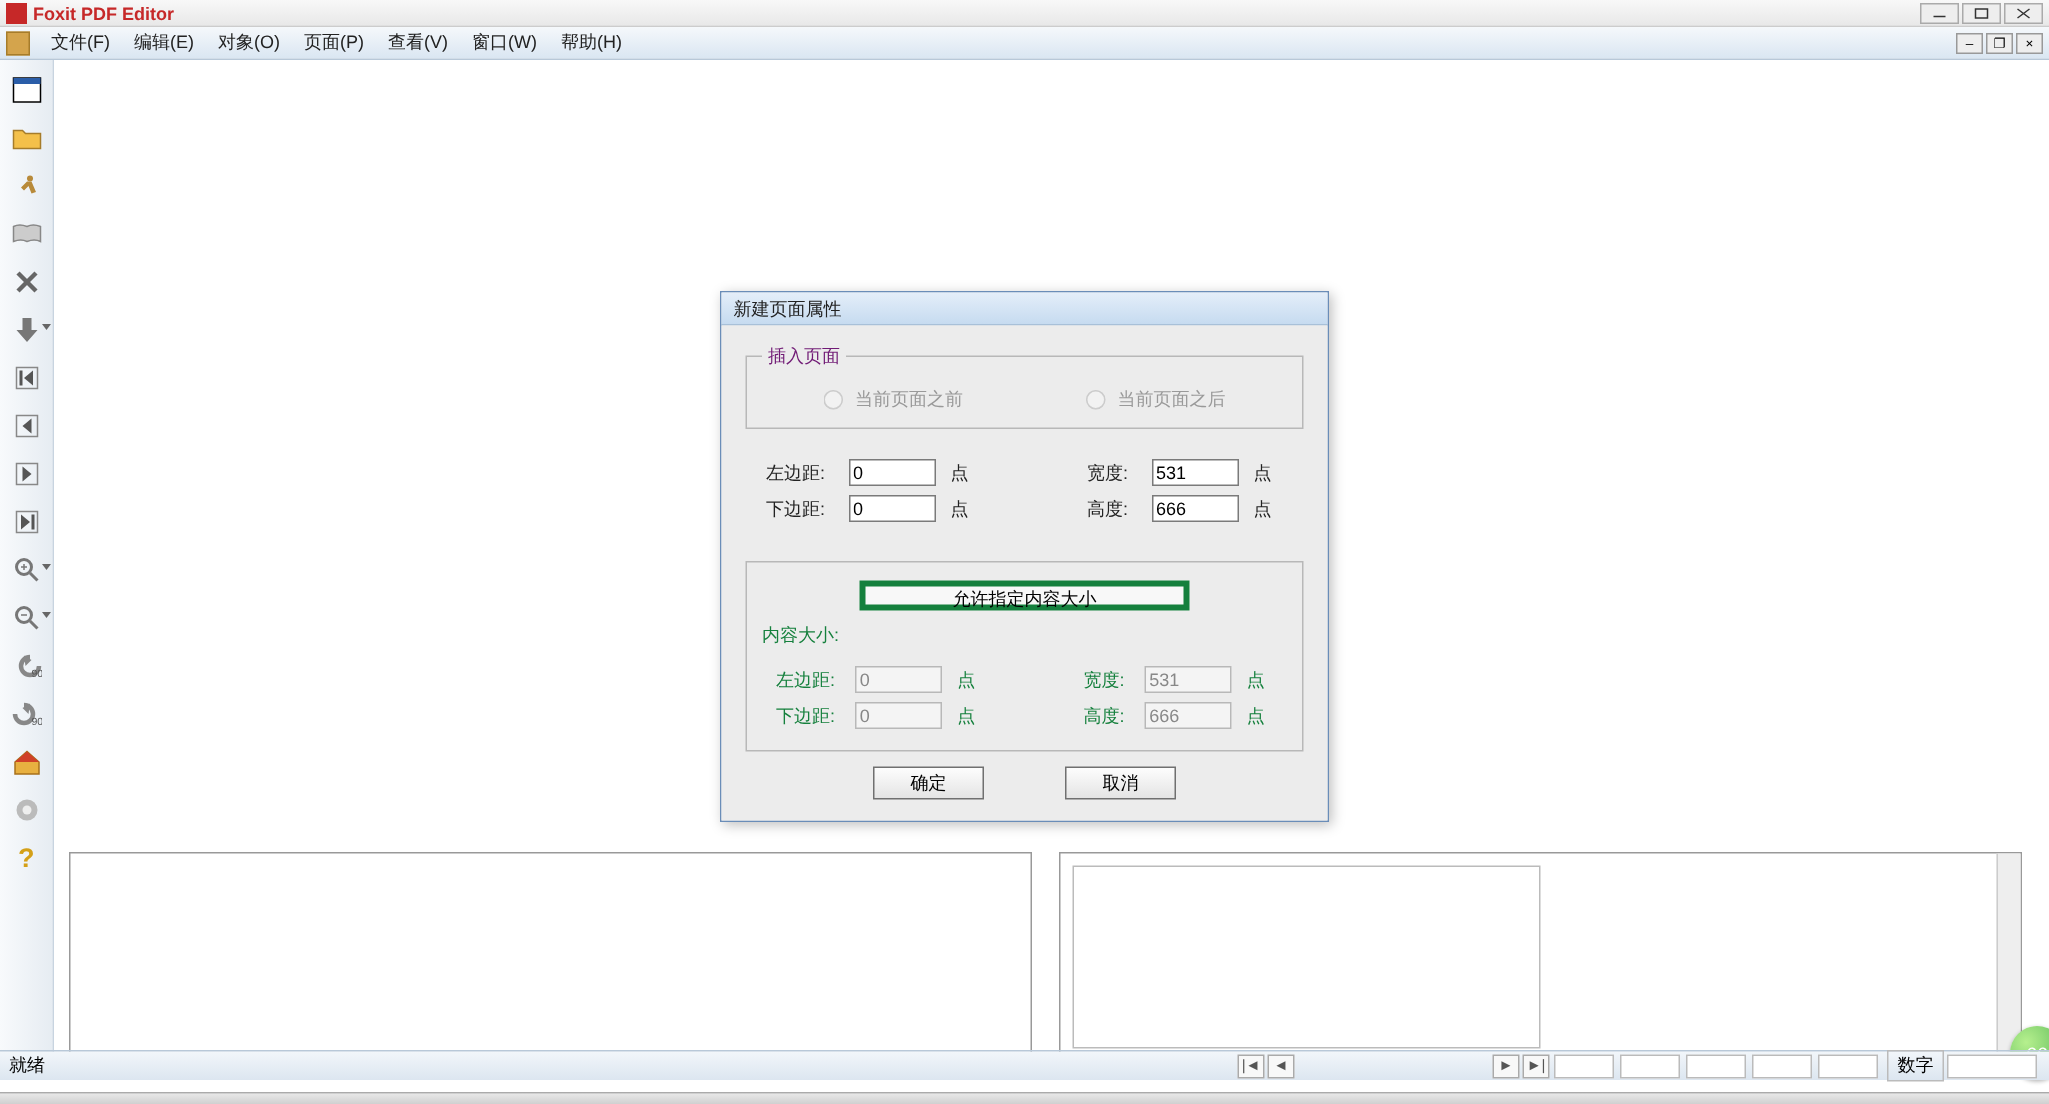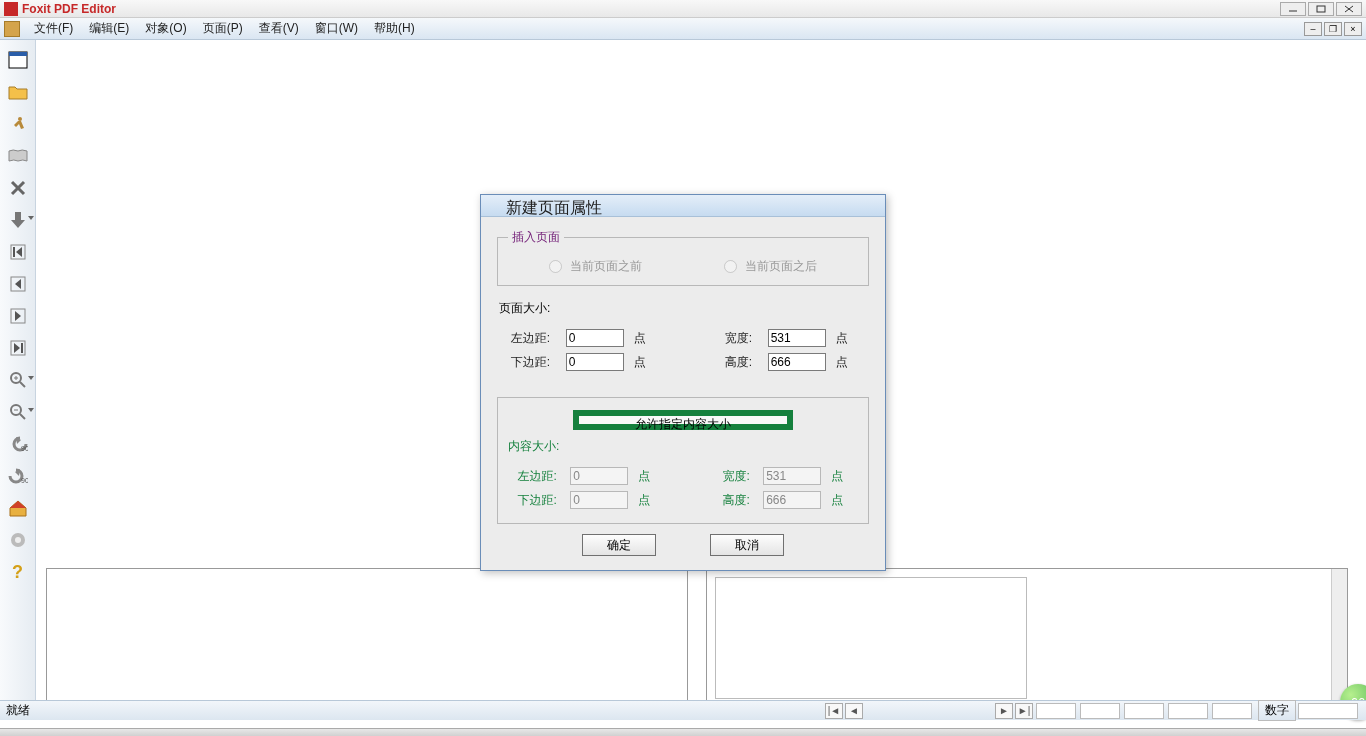--- a/index.html
+++ b/index.html
@@ -42,40 +42,40 @@
 .statusbar .nav-btn { width: 18px; height: 16px; border: 1px solid #aaa; background: #f8f8f8; margin: 0 1px; display: flex; align-items: center; justify-content: center; font-size: 10px; color: #555; }
 .statusbar .slot { width: 40px; height: 16px; border: 1px solid #bbb; background: #fff; margin: 0 2px; }
 .statusbar .slot.wide { width: 60px; }
 .statusbar .numlock { border: 1px solid #bbb; padding: 1px 6px; margin-left: 4px; }
 
 
 .taskbar { position: absolute; bottom: 0; left: 0; right: 0; height: 8px; background: linear-gradient(#e8e8e8, #d0d0d0); border-top: 1px solid #aaa; }
 
 
 .dialog { position: absolute; left: 480px; top: 194px; width: 406px; background: #f0f0f0; border: 1px solid #6a8db8; box-shadow: 2px 2px 8px rgba(0,0,0,0.25); }
-.dialog .dlg-title { height: 22px; background: linear-gradient(#e4eef9, #c6dbf0); border-bottom: 1px solid #a8c0d8; padding: 3px 25px; color: #222; font-size: 16px; }
+.dialog .dlg-title { height: 22px; background: linear-gradient(#e4eef9, #c6dbf0); border-bottom: 1px solid #a8c0d8; padding: 3px 8px; color: #222; font-size: 12px; }
 .dialog .dlg-body { padding: 12px 16px 14px; background: #ececec; }
 
 fieldset.group { border: 1px solid #b8b8b8; padding: 8px 10px; margin-bottom: 10px; position: relative; }
 fieldset.group legend { font-size: 12px; padding: 0 4px; color: #555; }
 fieldset.group.disabled legend { color: #701a75; }
 fieldset.group.disabled label { color: #999; }
 
 .radio-row { display: flex; justify-content: space-around; padding: 4px 0 2px; }
 .radio-row label { display: flex; align-items: center; gap: 8px; color: #888; }
 .radio-row input[type=radio] { margin: 0; }
 
 .size-grid { display: grid; grid-template-columns: auto 60px auto 40px auto 60px auto; gap: 6px 8px; align-items: center; padding: 6px 4px; }
 .size-grid .lbl { text-align: center; color: #222; white-space: nowrap; }
 .size-grid .unit { color: #222; }
 .size-grid input { width: 58px; height: 18px; border: 1px solid #7a7a7a; padding: 0 2px; font-size: 12px; }
 fieldset.disabled .lbl, fieldset.disabled .unit { color: #15803d; }
 fieldset.disabled input { background: #f4f4f4; color: #888; border-color: #b8b8b8; }
 
-.allow-btn { display: block; margin: 4px auto 8px; width: 220px; height: 20px; border: 6px solid #15803d; background: #f8f8f8; font-size: 12px; }
+.allow-btn { display: block; margin: 4px auto 8px; width: 220px; height: 20px; border: 4px solid #15803d; background: #f8f8f8; font-size: 12px; }
 
 .dlg-buttons { display: flex; justify-content: center; gap: 54px; margin-top: 6px; }
 .dlg-buttons button { width: 74px; height: 22px; border: 1px solid #707070; background: linear-gradient(#fdfdfd, #e4e4e4); font-size: 12px; }
 
 
 svg { display: block; }
 </style>
 </head>
 <body>
 
@@ -271,21 +271,20 @@
           <span>当前页面之前</span>
         </label>
         <label>
           <input type="radio" name="ins" disabled="" style="">
           <span>当前页面之后</span>
         </label>
       </div>
     </fieldset>
 
     <fieldset class="group" style="border:none;padding:4px 2px 10px;">
-      <div class="lbl" style="text-align:left;margin-bottom:6px;">页面大小:</div>
       <div class="size-grid">
         <span class="lbl">左边距:</span>
         <input value="0" style="">
         <span class="unit">点</span>
         <span></span>
         <span class="lbl">宽度:</span>
         <input value="531" style="">
         <span class="unit">点</span>
 
         <span class="lbl">下边距:</span>

